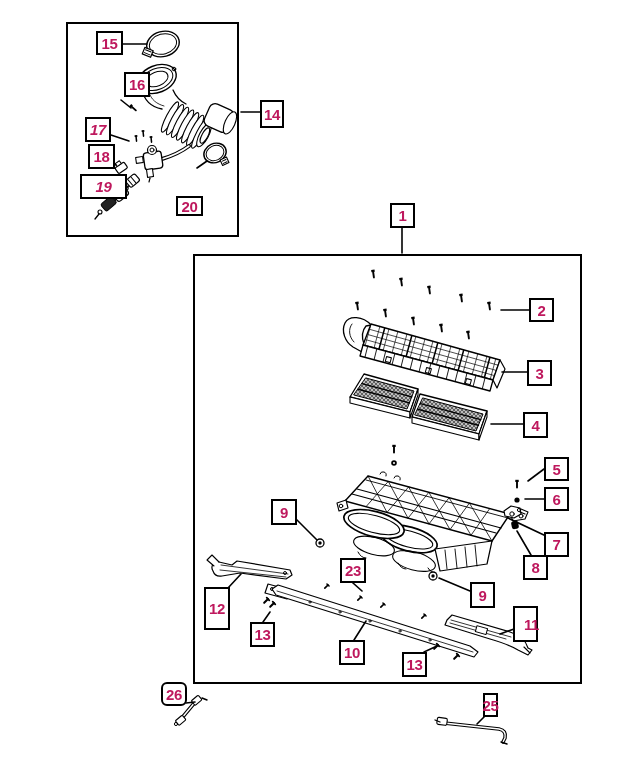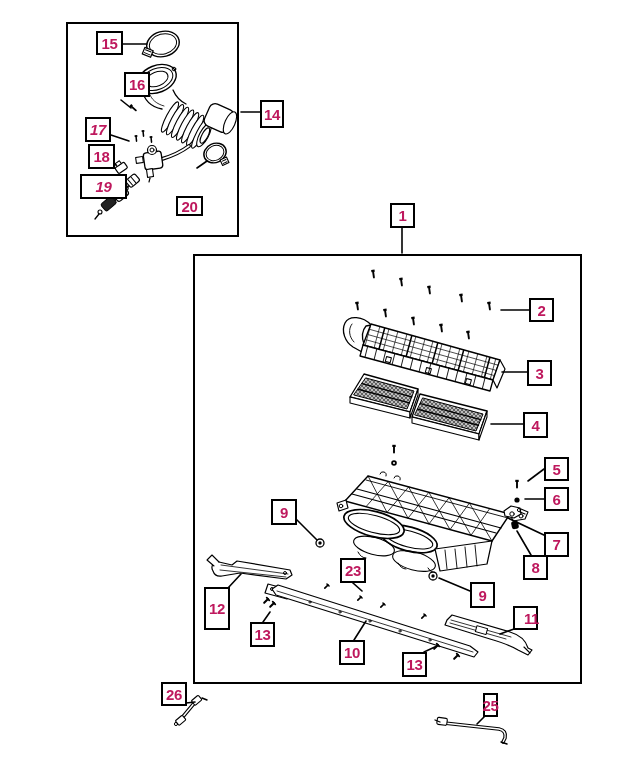--- a/index.html
+++ b/index.html
@@ -409,17 +409,17 @@
   <div class="co" style="left:544px;top:487px;width:25px;height:24px;">6</div>
   <div class="co" style="left:544px;top:532px;width:25px;height:25px;">7</div>
   <div class="co" style="left:523px;top:555px;width:25px;height:25px;">8</div>
   <div class="co" style="left:271px;top:499px;width:26px;height:26px;">9</div>
   <div class="co" style="left:470px;top:582px;width:25px;height:26px;">9</div>
   <div class="co" style="left:340px;top:558px;width:26px;height:25px;">23</div>
   <div class="co" style="left:204px;top:587px;width:26px;height:43px;">12</div>
   <div class="co" style="left:250px;top:622px;width:25px;height:25px;">13</div>
   <div class="co" style="left:339px;top:640px;width:26px;height:25px;">10</div>
   <div class="co" style="left:402px;top:652px;width:25px;height:25px;">13</div>
-  <div class="co" style="left:513px;top:606px;width:25px;height:24px;padding-left:12px;">11</div>
-  <div class="co" style="left:161px;top:682px;width:26px;height:24px;">26</div>
+  <div class="co" style="left:513px;top:606px;width:25px;height:36px;padding-left:12px;">11</div>
+  <div class="co" style="left:161px;top:682px;width:26px;height:24px;border-radius:6px;">26</div>
   <div class="co" style="left:483px;top:693px;width:15px;height:24px;">25</div>
 
 </div>
 
 </body></html>

